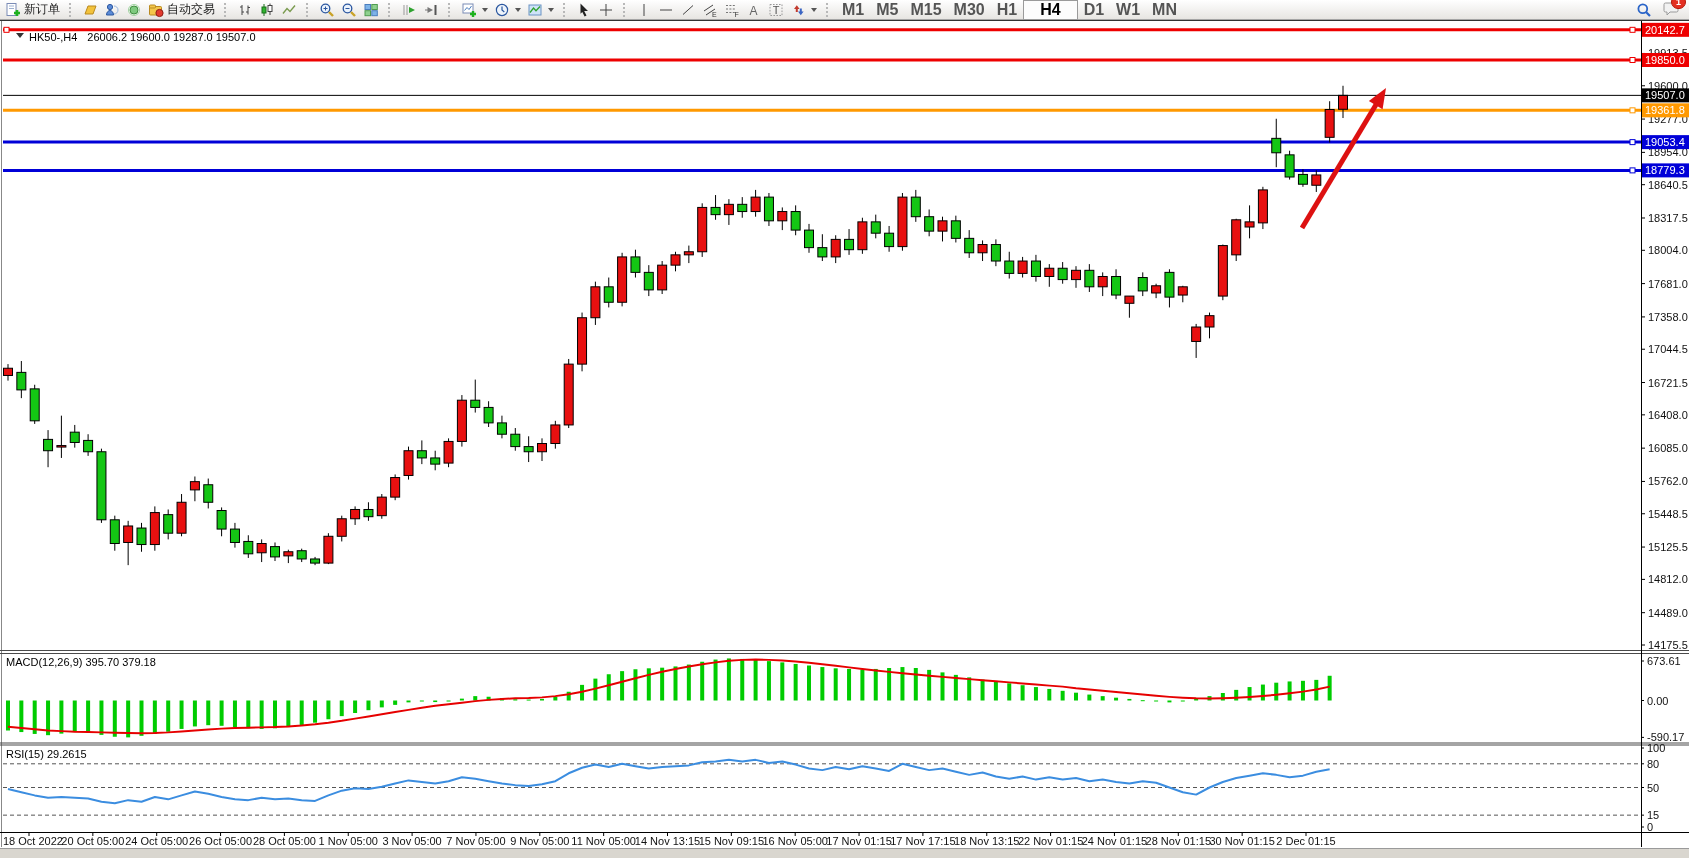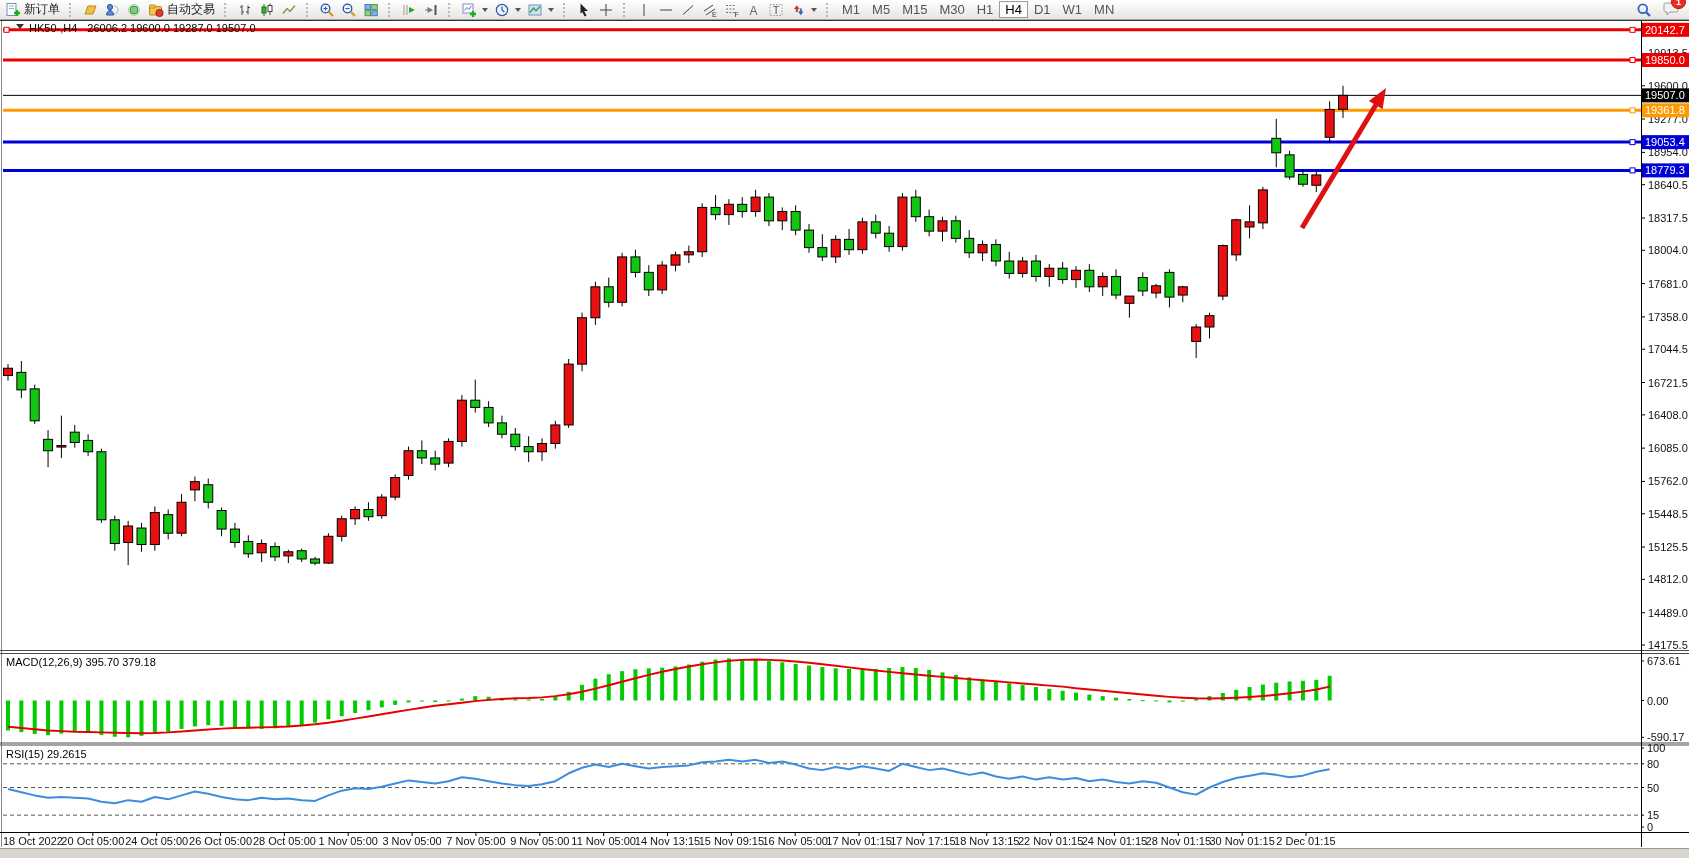--- a/index.html
+++ b/index.html
@@ -7,29 +7,29 @@
        font-family:"Liberation Sans",sans-serif;position:relative}
   .toolbar{position:absolute;top:0;left:0;width:1689px;height:20px;
            background:linear-gradient(#ffffff,#e7e5e2);border-bottom:1px solid #a5a5a5;
            display:flex;align-items:center;z-index:10;font-size:12px;color:#222;box-sizing:border-box}
   .tgroup{display:flex;align-items:center;height:100%;padding:0 2px}
   .grip{width:2px;height:14px;border-left:2px dotted #b8b8b8;margin:0 4px}
   .tbtn{display:inline-flex;align-items:center;gap:3px;padding:1px 3px;border-radius:2px;cursor:default}
   .icon16{width:16px;height:16px;display:inline-block;flex:0 0 auto}
   .caret{width:0;height:0;border-left:3px solid transparent;border-right:3px solid transparent;
          border-top:4px solid #555;margin-left:2px}
-  .tf{padding:1px 6px;font-size:13px;font-weight:normal;color:#555}
-  .tf.active{background:#fcfcfc;border:1px solid #9a9a9a;padding:0 5px;color:#000}
+  .tf{padding:1px 6px;font-size:16px;font-weight:bold;color:#555}
+  .tf.active{background:#fcfcfc;border:1px solid #9a9a9a;padding:0 16px;color:#000}
   .right-icons{margin-left:auto;display:flex;align-items:center;gap:8px;padding-right:10px}
   .chat-wrap{position:relative;display:inline-block}
   .badge{position:absolute;top:-5px;right:-7px;background:#e33022;color:#fff;border-radius:8px;
          font-size:9px;line-height:12px;padding:0 4px;font-weight:bold;border:1px solid #b31708}
   #chart-svg{position:absolute;top:0;left:0;z-index:1}
   .overlay-label{position:absolute;z-index:3;font-size:11px;color:#000;white-space:pre}
-  #title-row{left:16px;top:22px;display:flex;align-items:flex-start}
+  #title-row{left:16px;top:31px;display:flex;align-items:flex-start}
   .sym-tri{width:0;height:0;border-left:4px solid transparent;border-right:4px solid transparent;
            border-top:5px solid #333;margin-right:5px;margin-top:2px}
   #macd-label{left:6px;top:656px}
   #rsi-label{left:6px;top:748px}
   #bottom-strip{position:absolute;left:0;top:848px;width:1689px;height:10px;background:#d9d6cf;
                 border-top:1px solid #9a9a9a;z-index:2;box-sizing:border-box}
   svg text{font-family:"Liberation Sans",sans-serif}
 </style>
 </head>
 <body>

